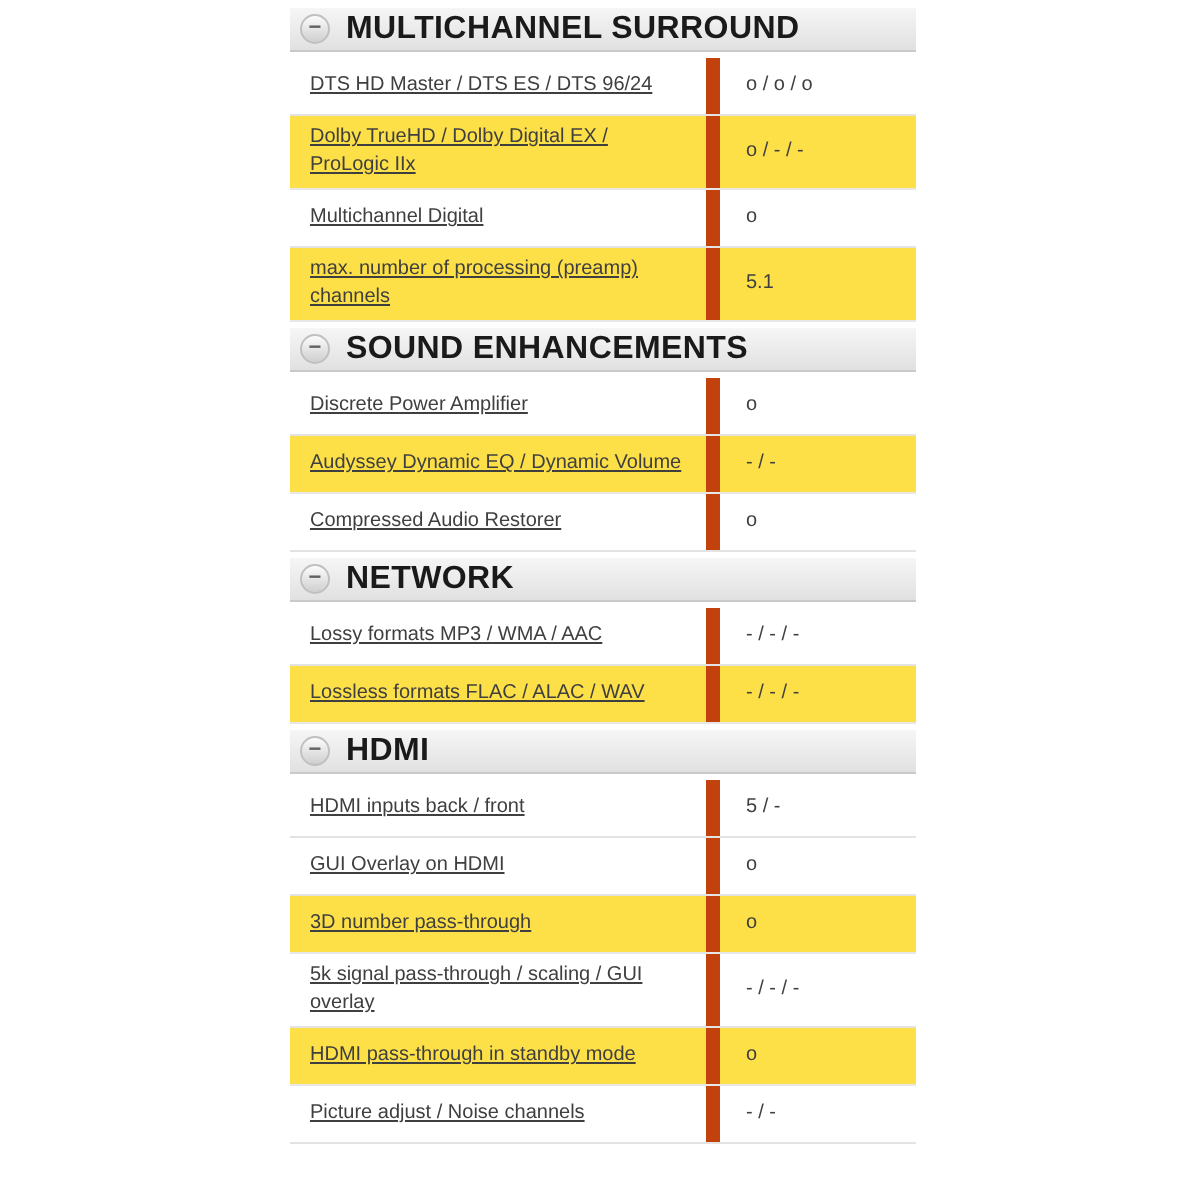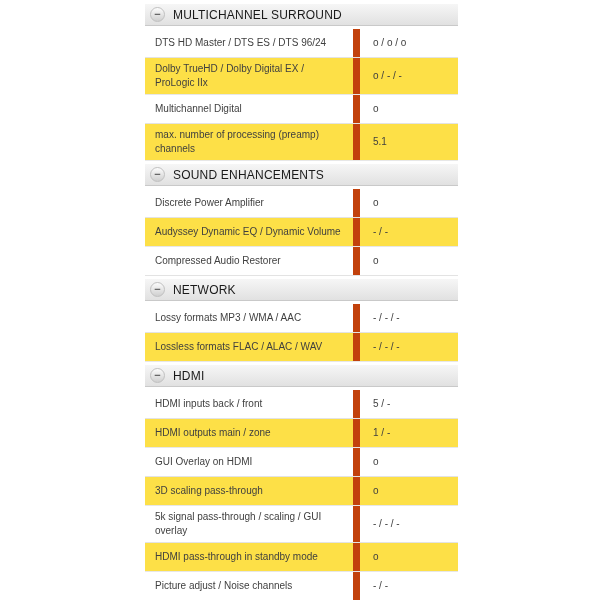--- a/index.html
+++ b/index.html
@@ -22,37 +22,37 @@
     width:15px; height:15px; border-radius:50%;
     background:linear-gradient(to bottom, #fcfcfc, #cfcfcf);
     border:1px solid #c0c0c0;
     color:#636363;
     font-size:11px; font-weight:bold; line-height:12px;
     text-align:center;
     margin-right:8px;
     flex:0 0 auto;
   }
   .section-title {
-    font-size:12px; font-weight:normal; color:#1a1a1a; letter-spacing:0.2px;
+    font-size:16px; font-weight:bold; color:#1a1a1a; letter-spacing:0.2px;
   }
 
   .row {
     display:flex; align-items:stretch;
     min-height:29px;
     background:#ffffff;
     border-bottom:1px solid #e3e3e3;
   }
   .row.alt { background:#fde047; border-bottom-color:#e7e7e7; }
 
   .cell {
     display:flex; align-items:center;
     font-size:10px; color:#3f3f3f; line-height:14px;
     padding-top:4px; padding-bottom:4px;
   }
-  .label-cell { width:208px; padding-left:10px; padding-right:9px; }
+  .label-cell { width:208px; padding-left:10px; padding-right:9px;text-decoration:underline; }
   .value-cell { flex:1; border-left:7px solid #c2410c; padding-left:13px; padding-right:4px; }
 </style>
 </head>
 <body>
 
 <div class="page">
 
   <div class="section">
     <div class="section-header">
       <span class="collapse-icon">−</span>
@@ -112,30 +112,26 @@
 
   <div class="section">
     <div class="section-header">
       <span class="collapse-icon">−</span>
       <span class="section-title">HDMI</span>
     </div>
     <div class="row">
       <div class="cell label-cell">HDMI inputs back / front</div>
       <div class="cell value-cell">5 / -</div>
     </div>
-    <div class="row alt">
-      <div class="cell label-cell">HDMI outputs main / zone</div>
-      <div class="cell value-cell">1 / -</div>
-    </div>
     <div class="row">
       <div class="cell label-cell">GUI Overlay on HDMI</div>
       <div class="cell value-cell">o</div>
     </div>
     <div class="row alt">
-      <div class="cell label-cell">3D scaling pass-through</div>
+      <div class="cell label-cell">3D number pass-through</div>
       <div class="cell value-cell">o</div>
     </div>
     <div class="row">
       <div class="cell label-cell">5k signal pass-through / scaling / GUI overlay</div>
       <div class="cell value-cell">- / - / -</div>
     </div>
     <div class="row alt">
       <div class="cell label-cell">HDMI pass-through in standby mode</div>
       <div class="cell value-cell">o</div>
     </div>

